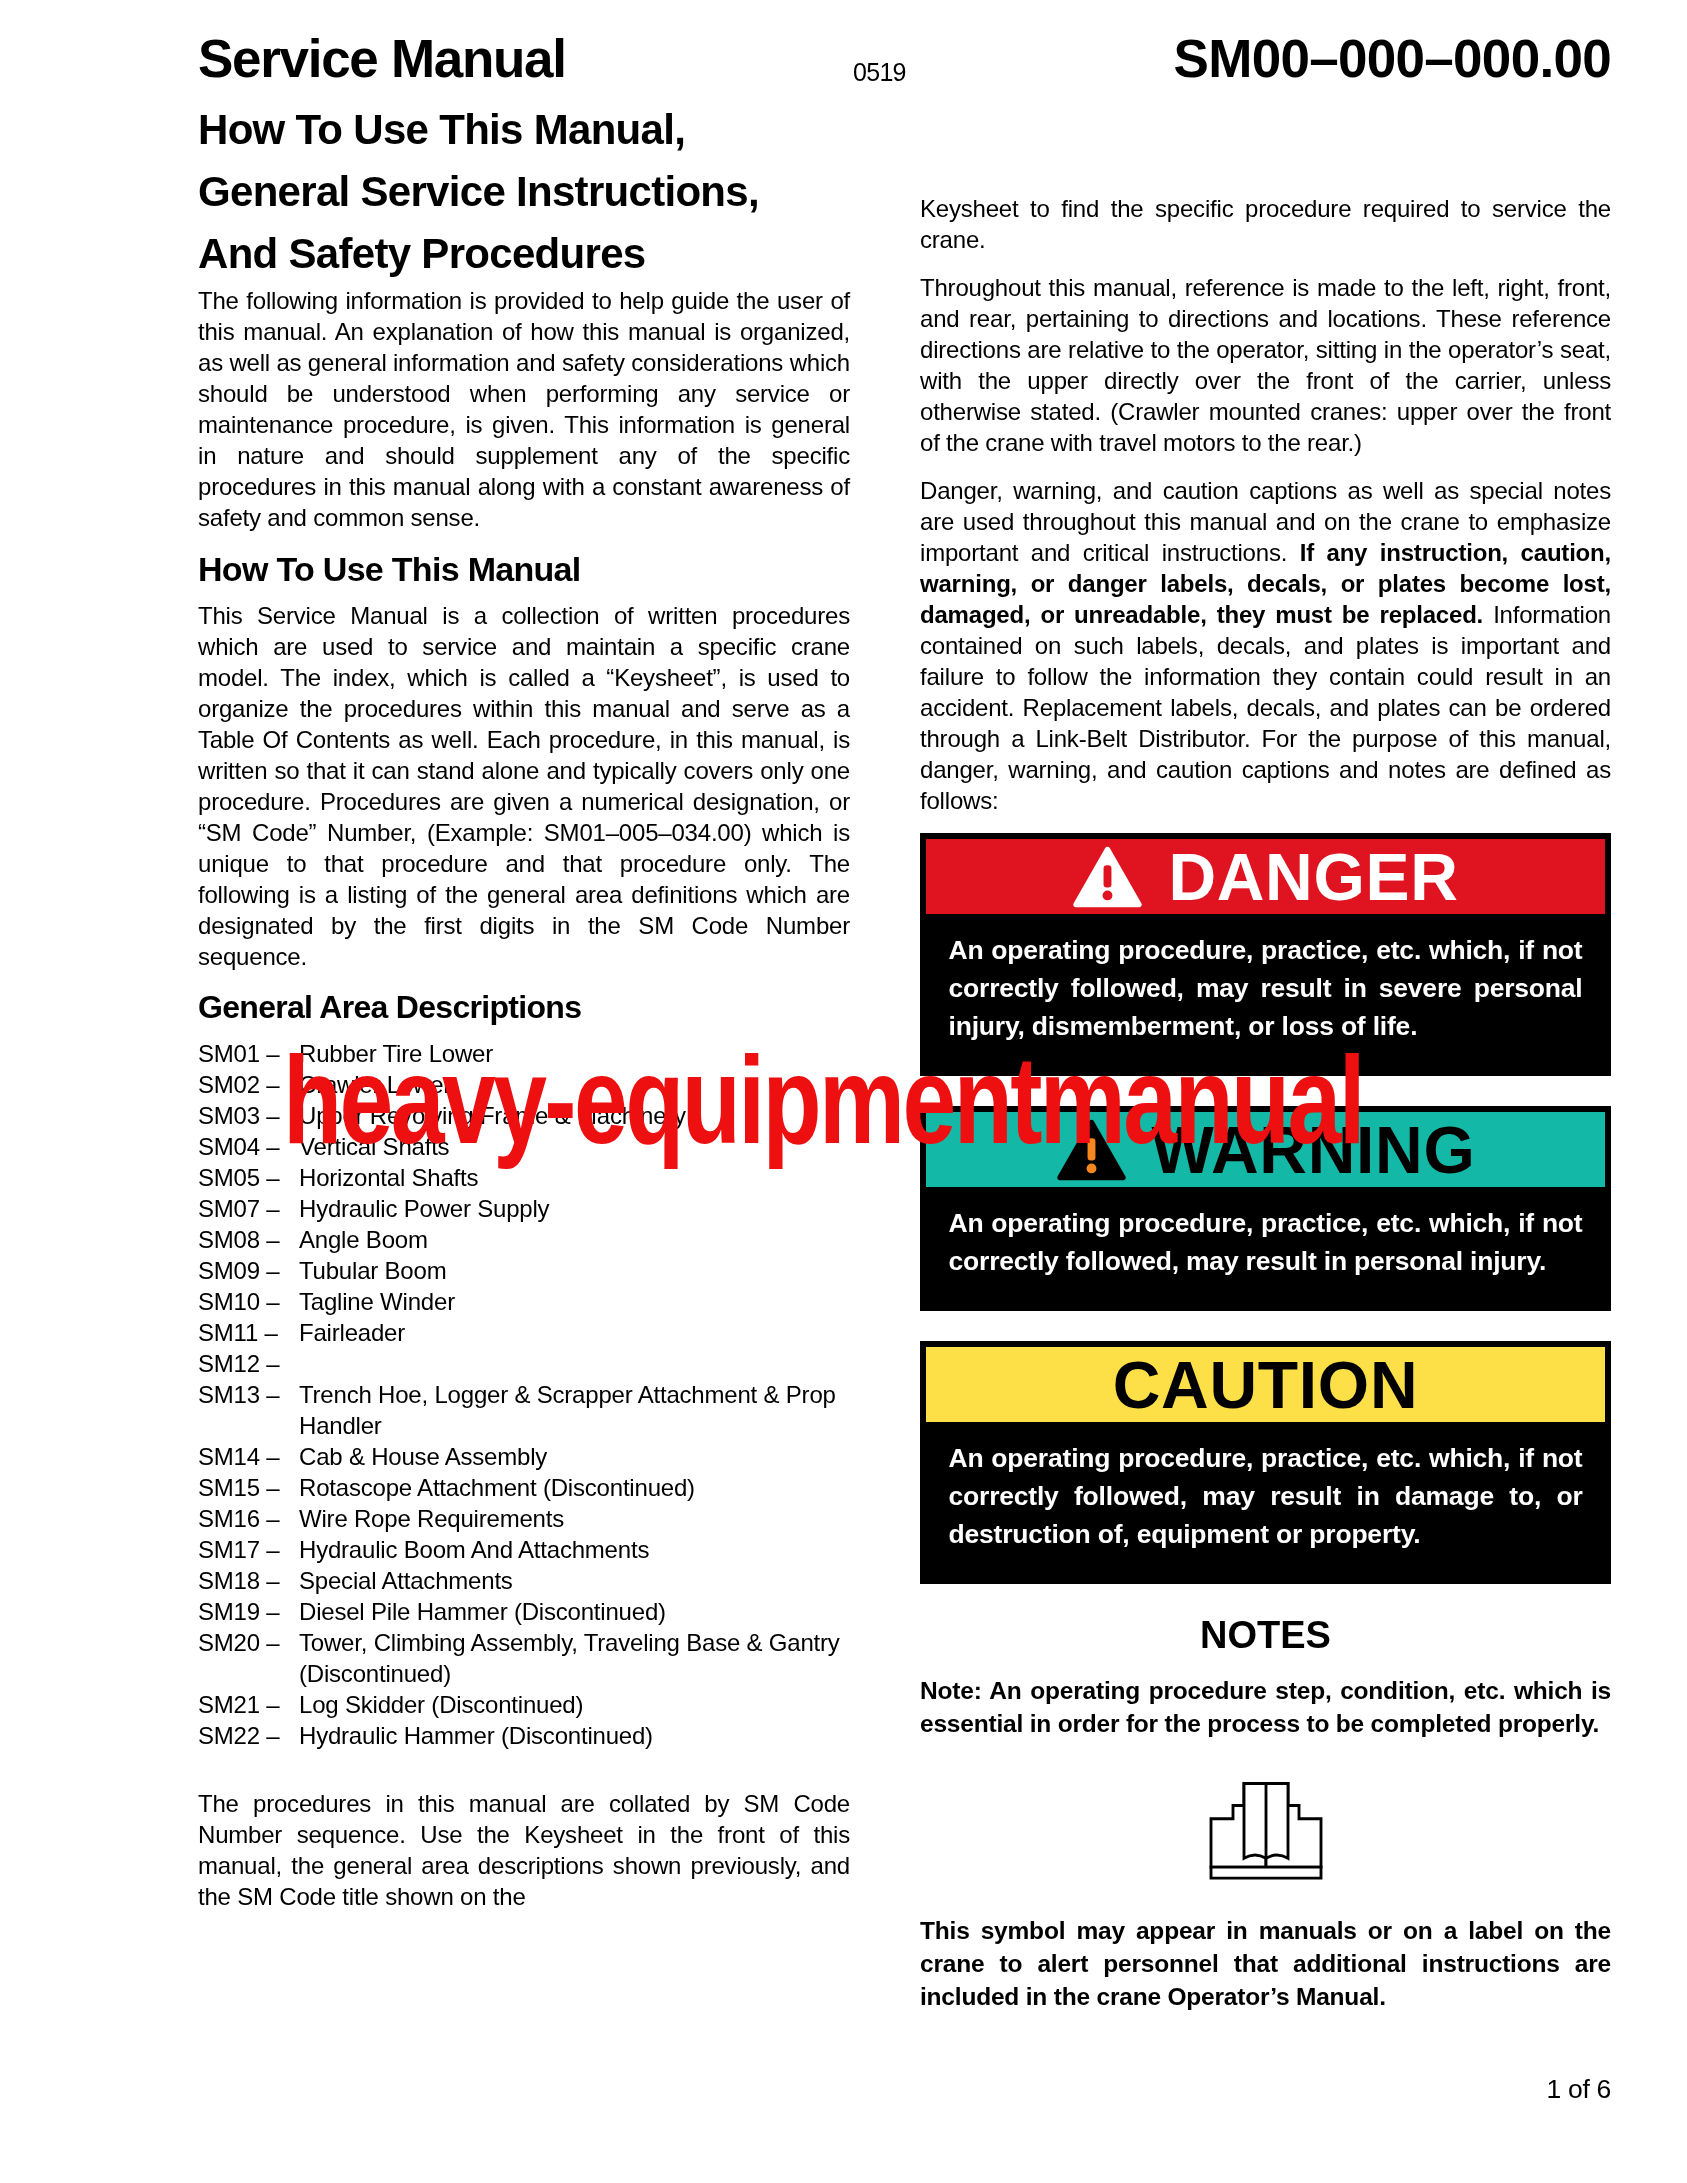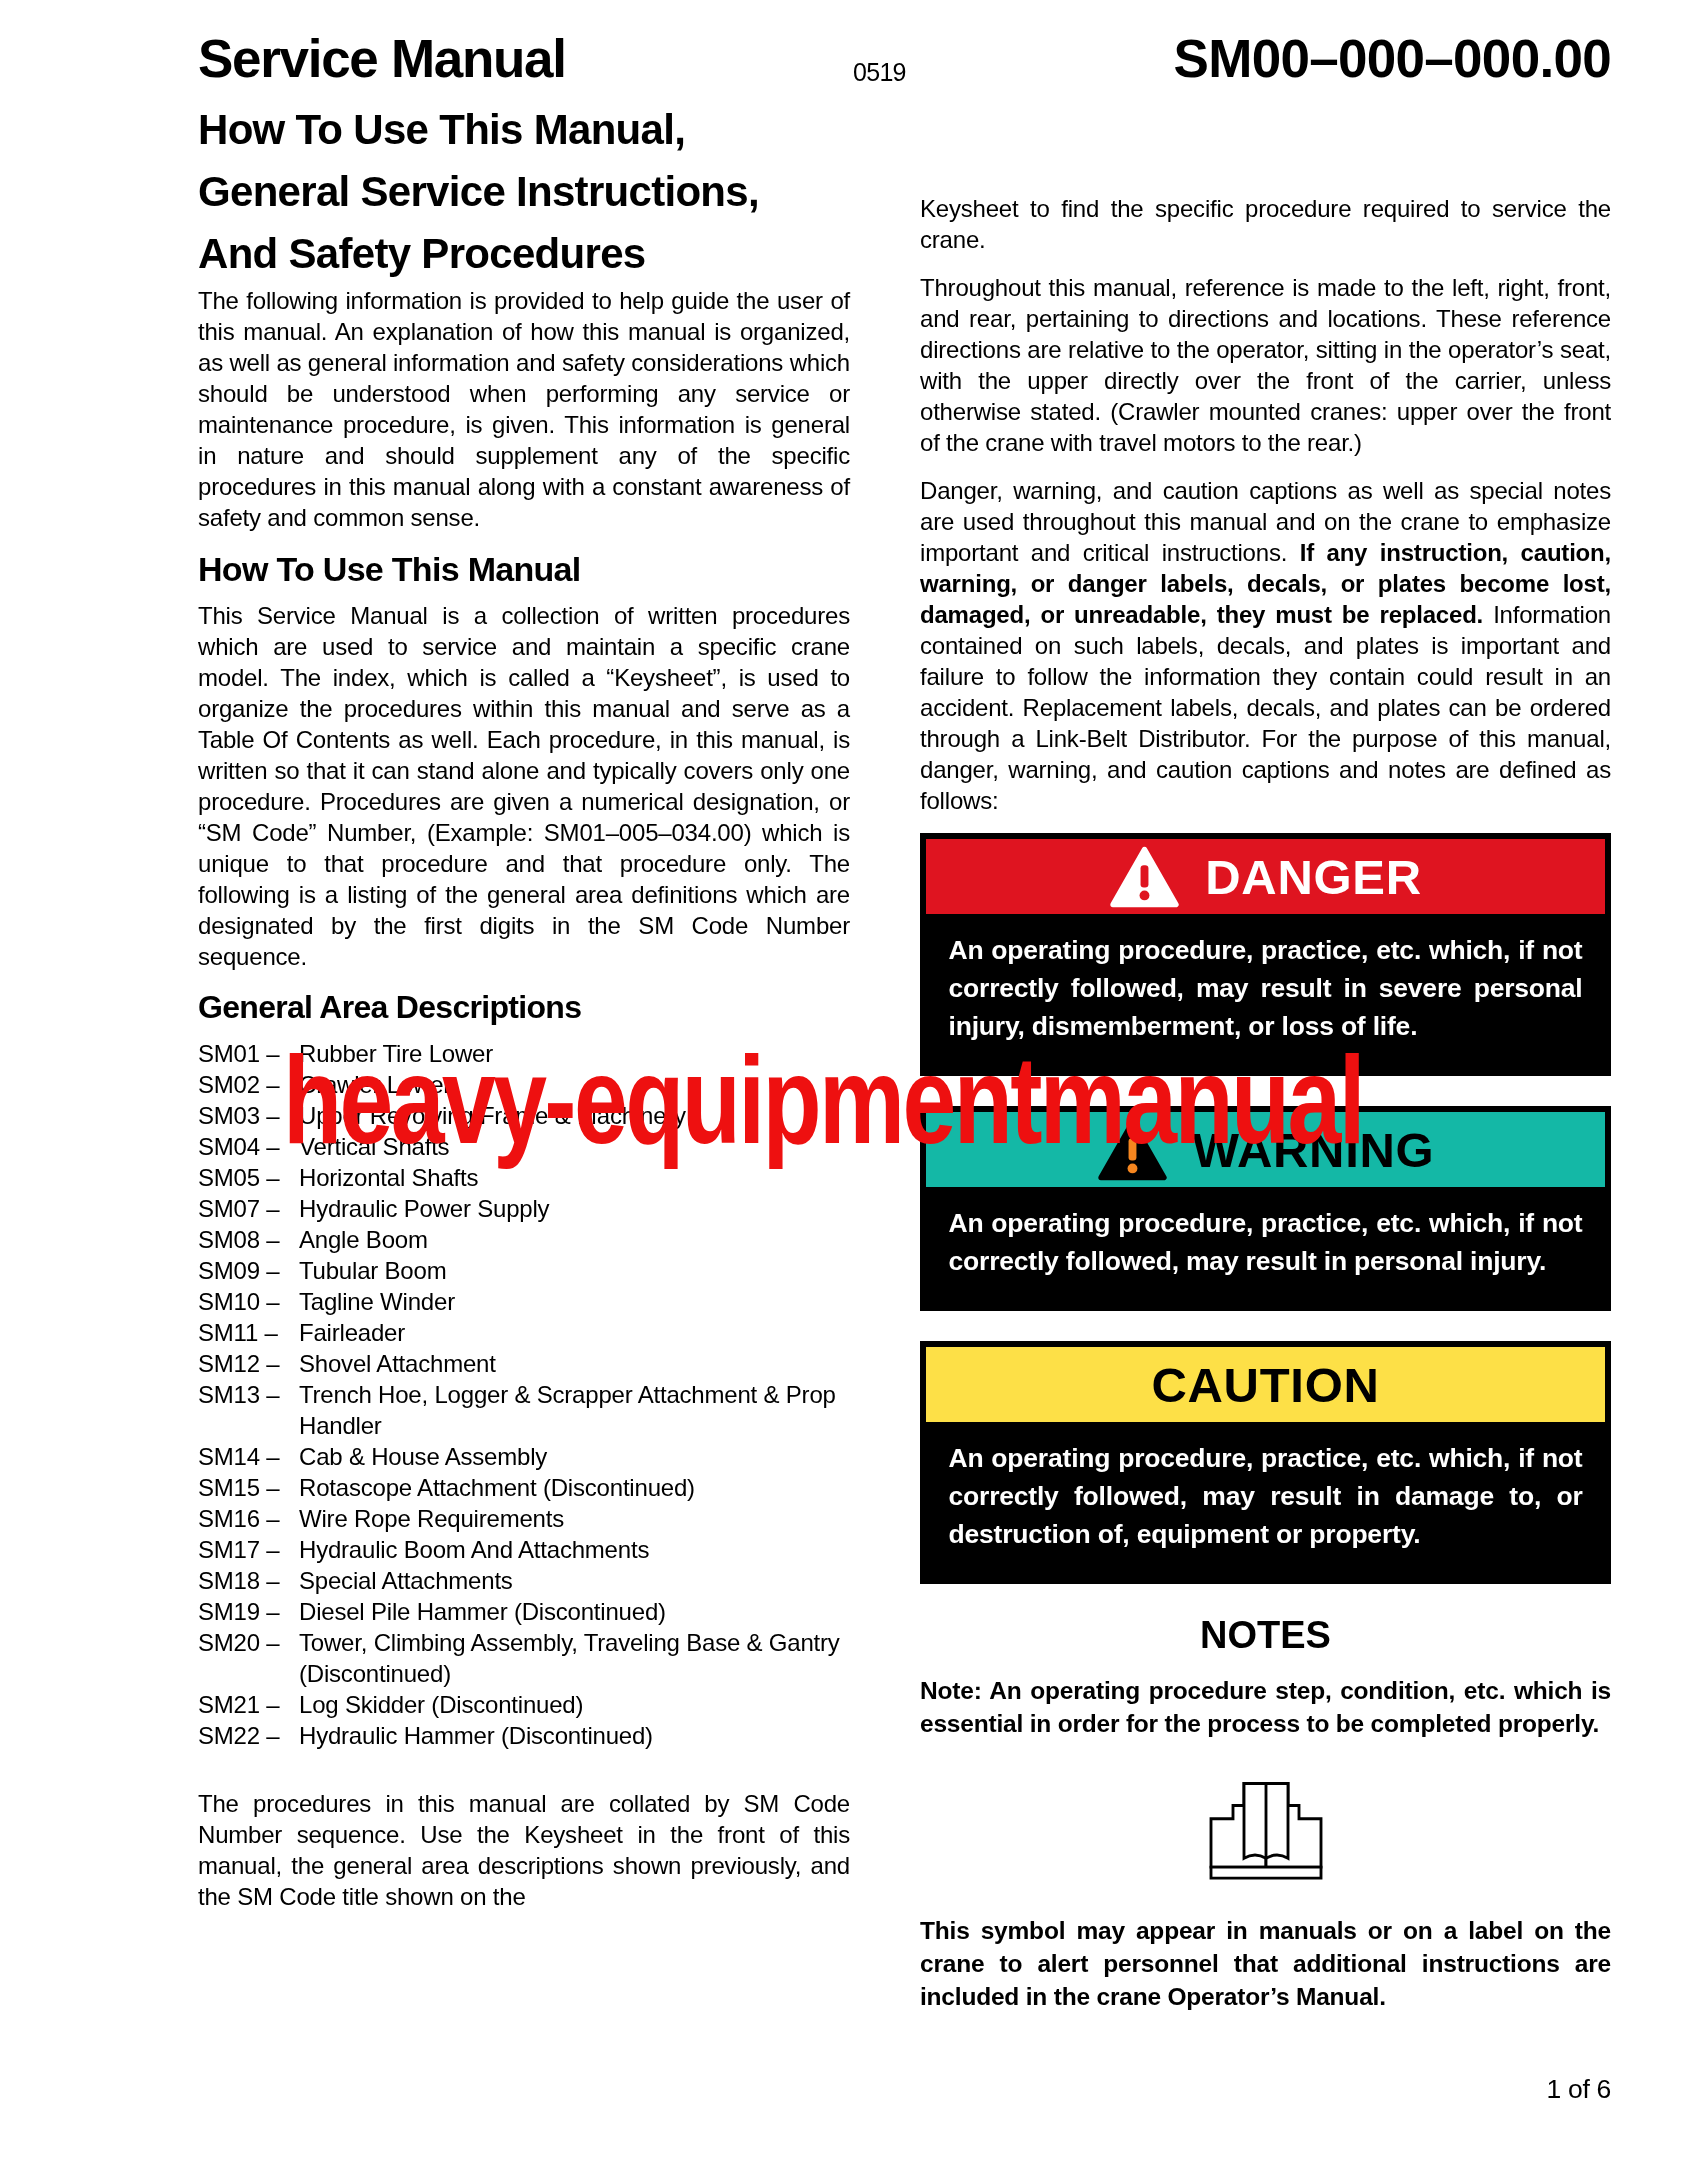--- a/index.html
+++ b/index.html
@@ -63,21 +63,21 @@
     background:#000;
   }
   .band{
     height:75px;
     display:flex;align-items:center;justify-content:center;
     gap:25px;
   }
   .band-danger{background:#df1420;}
   .band-warning{background:#14b8a6;}
   .band-caution{background:#fde047;}
-  .band-title{font-size:49px;font-weight:bold;letter-spacing:0.7px;}
+  .band-title{font-size:66px;font-weight:bold;letter-spacing:0.7px;}
   .band-danger .band-title{color:#ffffff;}
   .band-warning .band-title,.band-caution .band-title{color:#000000;}
   .box-body{
     color:#ffffff;
     font-size:26.5px;line-height:38px;font-weight:bold;
     text-align:justify;
     padding:17px 22.5px 25px 22.5px;
     letter-spacing:-0.2px;
   }
   .tri-icon{display:block;}
@@ -179,21 +179,20 @@
           <span class="area-title">Tagline Winder</span>
         </div>
 
         <div class="area-row">
           <span class="area-code">SM11 –</span>
           <span class="area-title">Fairleader</span>
         </div>
 
         <div class="area-row">
           <span class="area-code">SM12 –</span>
-          <span class="area-title">Shovel Attachment</span>
         </div>
 
         <div class="area-row">
           <span class="area-code">SM13 –</span>
           <span class="area-title">Trench Hoe, Logger  &amp; Scrapper Attachment &amp; Prop Handler</span>
         </div>
 
         <div class="area-row">
           <span class="area-code">SM14 –</span>
           <span class="area-title">Cab &amp; House Assembly</span>

